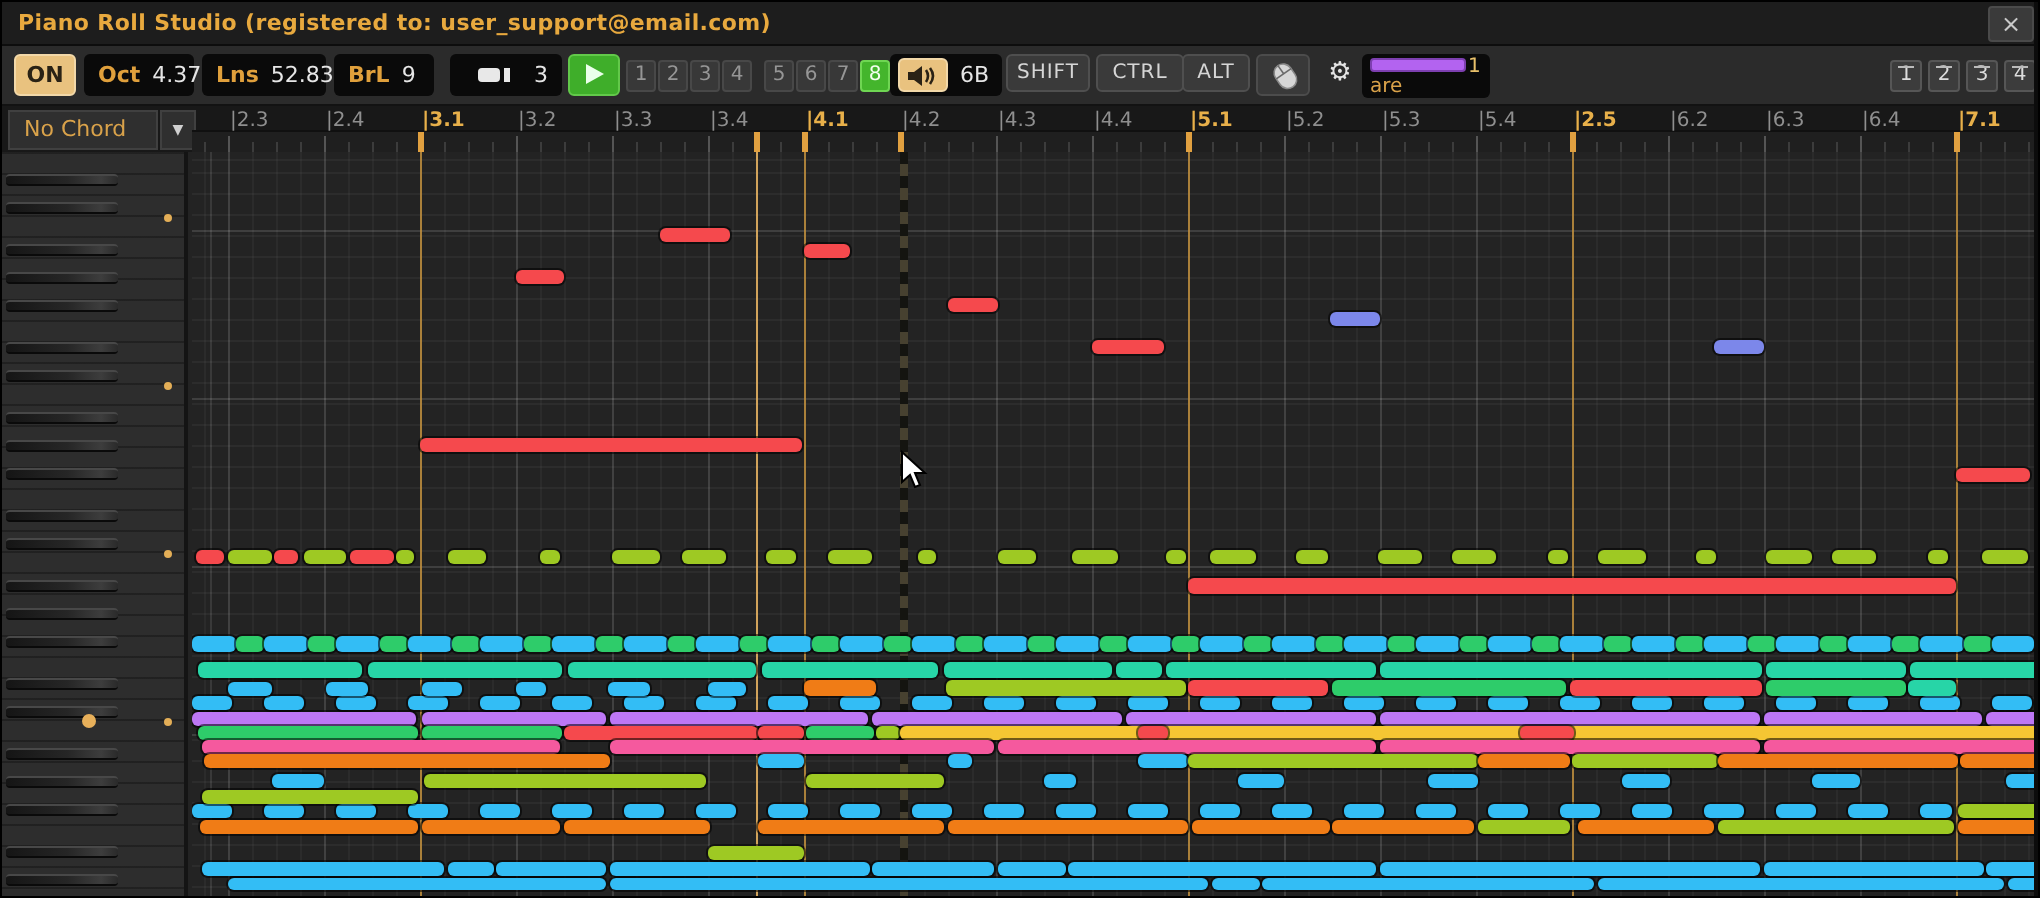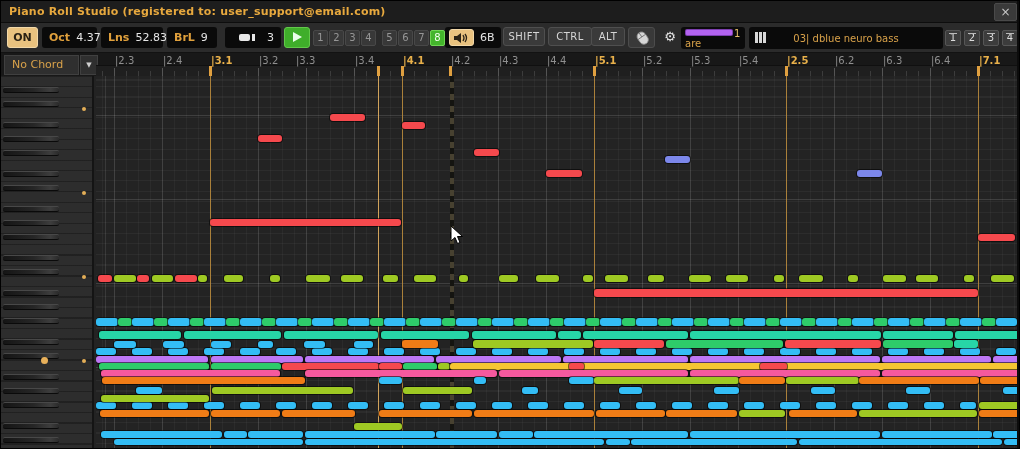--- a/index.html
+++ b/index.html
@@ -170,28 +170,20 @@
         <span class="print-slot"></span>
     </div>
 
     <div class="tb field" style="left:680px;width:64px;left:680px;background:transparent;"></div>
     <div class="tb" style="left:680px;width:64px;height:22px;position:absolute;background:#0a0a0a;border-radius:3px;">
       <span style="position:absolute;left:4px;top:11px;font-size:10px;color:#d9a24a;">are</span>
       <span class="vslider-bar" style="left:5px;top:3px;width:46px;height:5px;background:#b363f0;box-shadow:0 0 0 1px #7d3fb0;"></span>
       <span style="position:absolute;left:53px;top:1px;font-size:10px;color:#e8c06a;">1</span>
     </div>
 
-    <div class="tb field" style="left:748px;width:194px;height:22px;justify-content:center;">
-      <span style="position:absolute;left:6px;top:5px;display:flex;gap:1px;">
-        <span style="width:3px;height:11px;background:#d8d8d8;"></span>
-        <span style="width:3px;height:11px;background:#d8d8d8;"></span>
-        <span style="width:3px;height:11px;background:#d8d8d8;"></span>
-      </span>
-      <span style="color:#d9a24a;font-size:10px;">03| dblue neuro bass</span>
-    </div>
 
     <div class="tb" style="left:944px;display:flex;gap:3px;align-items:center;" id="channel-group">
         <div class="chan-btn">1</div>
         <div class="chan-btn">2</div>
         <div class="chan-btn">3</div>
         <div class="chan-btn">4</div>
       </div>
   </div>
 
   <div class="rulerband"></div>
@@ -280,21 +272,21 @@
         <div class="rtick orange" style="left: 281px;"></div>
         <div class="rtick orange" style="left: 353px;"></div>
         <div class="rtick orange" style="left: 305px;"></div>
         <div class="rtick orange" style="left: 497px;"></div>
         <div class="rtick orange" style="left: 689px;"></div>
         <div class="rtick orange" style="left: 881px;"></div>
       </div>
   <div class="rlab" style="left: 19px;">|2.3</div>
       <div class="rlab" style="left: 67px;">|2.4</div>
       <div class="rlab" style="left: 163px;">|3.2</div>
-      <div class="rlab" style="left: 200px;">|3.3</div>
+      <div class="rlab" style="left: 211px;">|3.3</div>
       <div class="rlab" style="left: 259px;">|3.4</div>
       <div class="rlab" style="left: 355px;">|4.2</div>
       <div class="rlab" style="left: 403px;">|4.3</div>
       <div class="rlab" style="left: 451px;">|4.4</div>
       <div class="rlab" style="left: 547px;">|5.2</div>
       <div class="rlab" style="left: 595px;">|5.3</div>
       <div class="rlab" style="left: 643px;">|5.4</div>
       <div class="rlab" style="left: 739px;">|6.2</div>
       <div class="rlab" style="left: 787px;">|6.3</div>
       <div class="rlab" style="left: 835px;">|6.4</div>

